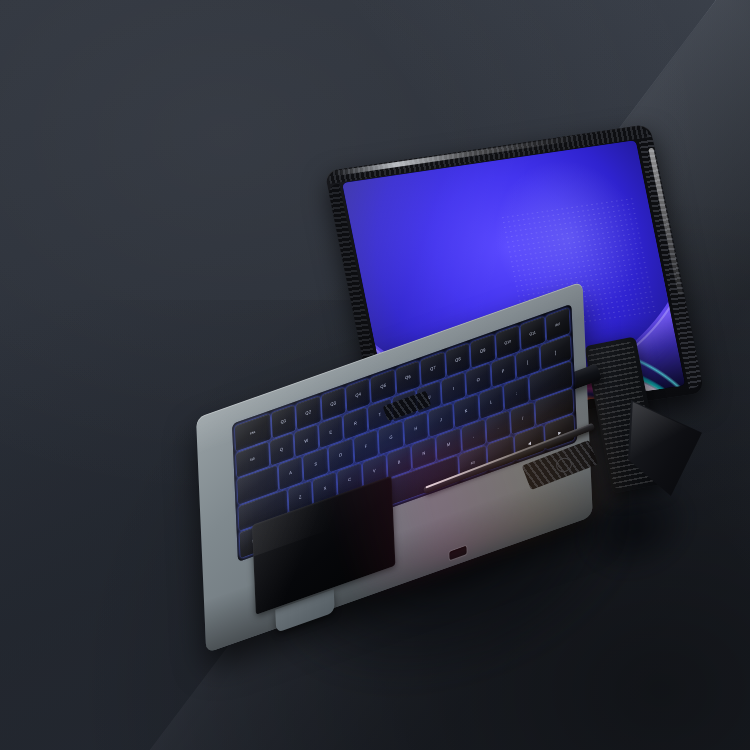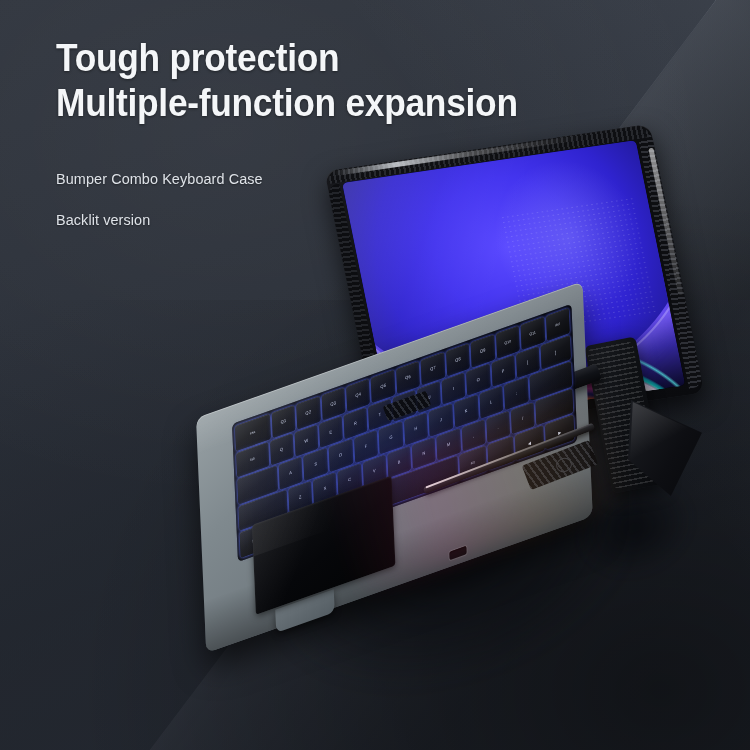--- a/index.html
+++ b/index.html
@@ -327,20 +327,14 @@
 
     <div class="hingebar"></div>
     <div class="speaker-l"></div>
     <div class="vents"></div>
     <div class="vent-ring"></div>
     <div class="stylus"></div>
     <div class="stylus-hi"></div>
     <div class="screen-reflect"></div>
   </div>
 
-  <div class="copy">
-    <div class="headline">Tough protection</div>
-    <div class="headline">Multiple-function expansion</div>
-    <div class="sub sub1">Bumper Combo Keyboard Case</div>
-    <div class="sub sub2">Backlit version</div>
-  </div>
 
 </div>
 
 </body></html>

